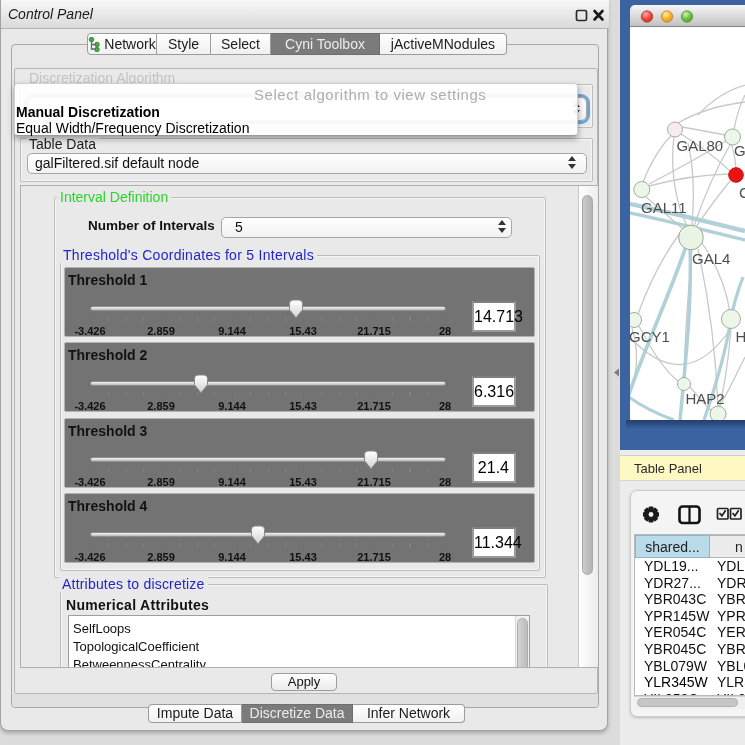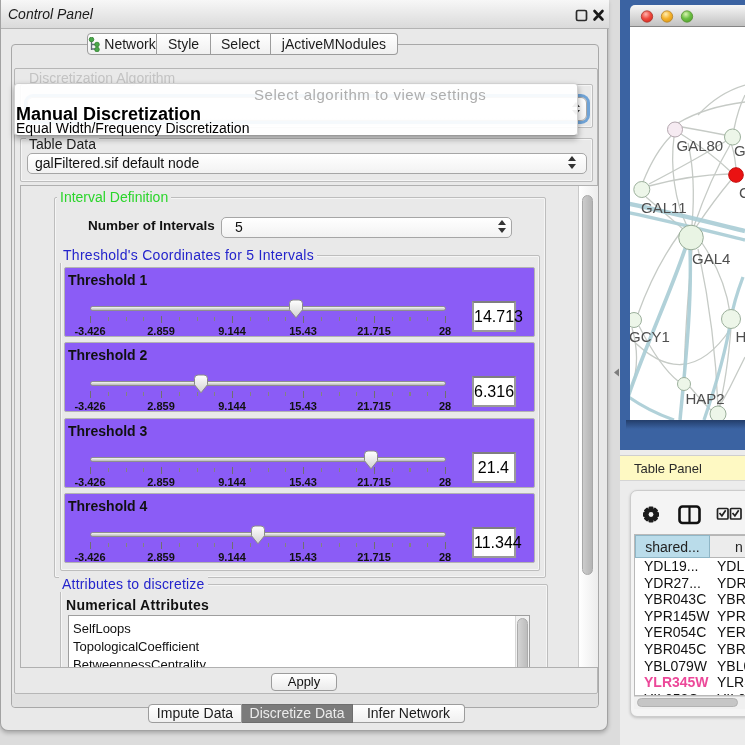--- a/index.html
+++ b/index.html
@@ -21,21 +21,21 @@
   box-shadow:inset 0 0 0 1px rgba(255,255,255,0.55); }
 .gtitle { position:absolute; font-size:14px; background:#e9e9e9; padding:0 3px; }
 .combo { position:absolute; background:linear-gradient(#ffffff,#f2f2f2);
   border:1px solid #a6a6a6; border-radius:5px; font-size:14px; color:#111; }
 .arrows { position:absolute; width:8px; }
 .arrows .up { width:0;height:0;border-left:4px solid transparent;
  border-right:4px solid transparent; border-bottom:5px solid #333; margin-bottom:3px;}
 .arrows .dn { width:0;height:0;border-left:4px solid transparent;
  border-right:4px solid transparent; border-top:5px solid #333;}
 .tpanel { position:absolute; left:43px; width:471px; height:70px;
-  background:#8b5cf6; border:1px solid #b3b3b3; border-radius:2px; }
+  background:#737373; border:1px solid #b3b3b3; border-radius:2px; }
 .ttitle { position:absolute; left:3px; top:4px; font-weight:bold;
   font-size:14px; color:#111; }
 .track { position:absolute; left:25px; top:38px; width:356px; height:5px;
   border:1px solid #8e8e8e; border-radius:3px;
   background:linear-gradient(#f5f5f5,#b9b9b9); }
 .minors { position:absolute; left:25px; top:49px; width:357px; height:4px;
   background:repeating-linear-gradient(90deg,#828282 0 1px,transparent 1px 17.75px); }
 .major { position:absolute; top:48px; width:1px; height:7px; background:#6f6f6f; }
 .tlab { position:absolute; top:57px; font-size:11px; font-weight:bold; color:#111;
   transform:translateX(-50%); }
@@ -58,20 +58,21 @@
 <div class="abs" style="left:13px;top:68px;width:584px;height:626px;background:#e9e9e9;border:1px solid #b6b6b6;border-radius:2px;"></div>
 <div class="seg" style="left:86px;top:33px;height:22px;">
 <div class="s first" style="width:70px;"><svg width="13" height="15" viewBox="0 0 13 15" style="vertical-align:-3px;margin-right:3px;">
           <path d="M3.5,3 V13 M3.5,7.5 H8 M3.5,12 H8" stroke="#5f6b77" stroke-width="1.3" fill="none"></path>
           <circle cx="3.5" cy="2.5" r="2.3" fill="#4aa84a" stroke="#2e7d2e" stroke-width="0.8"></circle>
           <circle cx="9" cy="7.5" r="2.3" fill="#4aa84a" stroke="#2e7d2e" stroke-width="0.8"></circle>
           <circle cx="9" cy="12.5" r="2.3" fill="#4aa84a" stroke="#2e7d2e" stroke-width="0.8"></circle>
         </svg>Network</div>
 <div class="s" style="width:54px;">Style</div>
 <div class="s" style="width:60px;">Select</div>
+<div class="s sel" style="width:109px;">Cyni Toolbox</div>
 <div class="s last" style="width:127px;">jActiveMNodules</div>
 </div>
 <div class="gbox" style="left:19px;top:84px;width:573px;height:44px;"></div>
 <div class="abs" style="left:26px;top:70px;font-size:14px;color:#c3c3c3;background:#e9e9e9;padding:0 2px;">Discretization Algorithm</div>
 <div class="combo" style="left:26px;top:97px;width:560px;height:24px;box-shadow:0 0 0 3px rgba(90,150,210,0.85);border-radius:6px;"></div>
 <div class="arrows" style="left:571px;top:102px;">
       <div class="up"></div>
       <div class="dn"></div>
     </div>
 <div class="gbox" style="left:19px;top:138px;width:573px;height:44px;"></div>
@@ -337,24 +338,24 @@
 <div class="abs" style="left:9px;top:56px;width:66px;height:17px;line-height:17px;color:#111;">YBR043C</div>
 <div class="abs" style="left:82px;top:56px;height:17px;line-height:17px;color:#111;">YBR0</div>
 <div class="abs" style="left:9px;top:73px;width:66px;height:17px;line-height:17px;color:#111;">YPR145W</div>
 <div class="abs" style="left:82px;top:73px;height:17px;line-height:17px;color:#111;">YPR1</div>
 <div class="abs" style="left:9px;top:89px;width:66px;height:17px;line-height:17px;color:#111;">YER054C</div>
 <div class="abs" style="left:82px;top:89px;height:17px;line-height:17px;color:#111;">YER0</div>
 <div class="abs" style="left:9px;top:106px;width:66px;height:17px;line-height:17px;color:#111;">YBR045C</div>
 <div class="abs" style="left:82px;top:106px;height:17px;line-height:17px;color:#111;">YBR0</div>
 <div class="abs" style="left:9px;top:123px;width:66px;height:17px;line-height:17px;color:#111;">YBL079W</div>
 <div class="abs" style="left:82px;top:123px;height:17px;line-height:17px;color:#111;">YBL0</div>
-<div class="abs" style="left:9px;top:139px;width:66px;height:17px;line-height:17px;color:#ec4899;font-weight:bold;">YLR345W</div>
+<div class="abs" style="left:9px;top:139px;width:66px;height:17px;line-height:17px;color:#000000;">YLR345W</div>
 <div class="abs" style="left:82px;top:139px;height:17px;line-height:17px;color:#111;">YLR3</div>
 <div class="abs" style="left:9px;top:156px;width:66px;height:17px;line-height:17px;color:#111;">YIL052C</div>
 <div class="abs" style="left:82px;top:156px;height:17px;line-height:17px;color:#111;">YIL0</div>
 </div>
 <div class="abs" style="left:3px;top:205px;width:122px;height:13px;background:#f0f0f0;border-top:1px solid #d5d5d5;"></div>
 <div class="abs" style="left:6px;top:207px;width:101px;height:9px;background:#c6c6c6;border:1px solid #b2b2b2;border-radius:5px;"></div>
 </div>
 <div class="abs" style="left:14px;top:83px;width:564px;height:53px;background:rgba(255,255,255,0.93);border-radius:4px;border:1px solid #d0d0d0;border-bottom:1px solid #9a9a9a;box-shadow:0 3px 6px rgba(0,0,0,0.35);z-index:50;">
 <div class="abs" style="left:239px;top:2px;font-size:15px;color:#aeaeae;letter-spacing:0.55px;">Select algorithm to view settings</div>
-<div class="abs" style="left:1px;top:20px;font-size:18px;font-weight:bold;color:#000;">Manual Discretization</div>
+<div class="abs" style="left:1px;top:20px;font-size:14px;font-weight:bold;color:#000;">Manual Discretization</div>
 <div class="abs" style="left:1px;top:36px;font-size:14px;color:#000;">Equal Width/Frequency Discretization</div>
 </div>
 </body></html>

